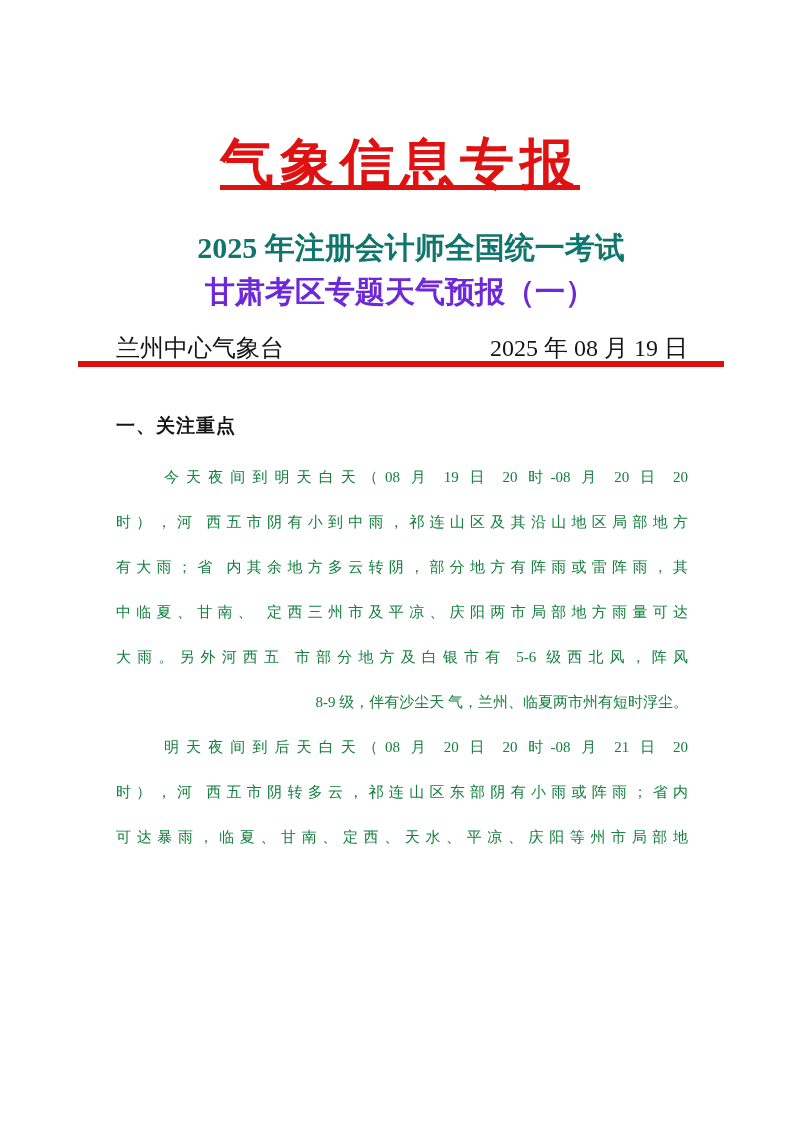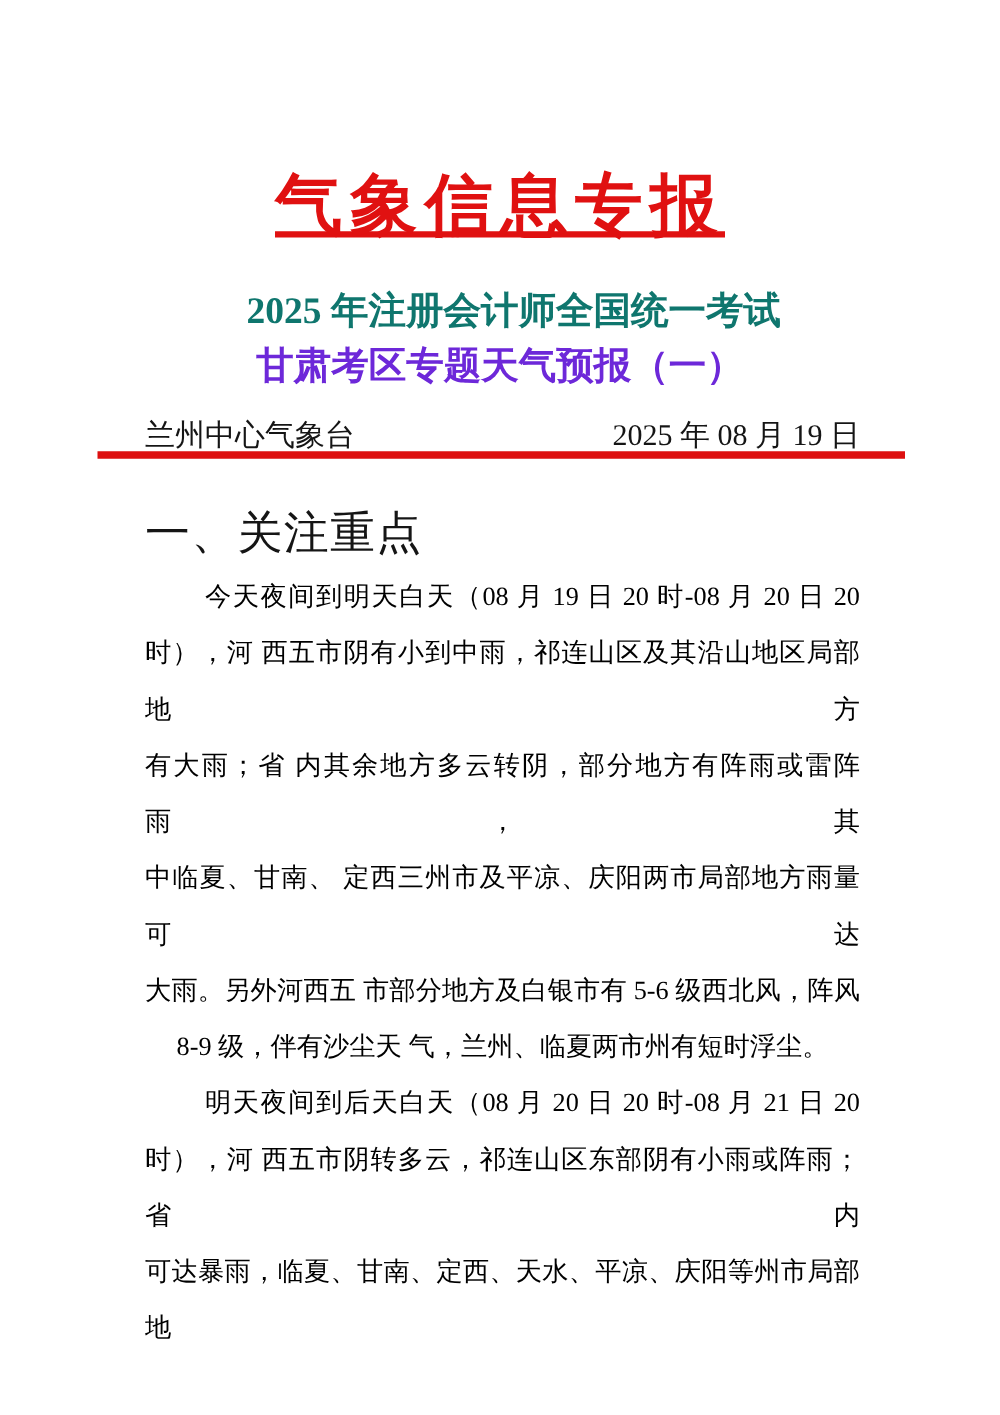--- a/index.html
+++ b/index.html
@@ -68,39 +68,39 @@
     height: 6px;
     background: #dd1010;
   }
   .content {
     position: absolute;
     top: 406px;
     left: 116px;
     width: 572px;
   }
   .section-heading {
-    font-size: 36px;
-    font-weight: normal;
+    font-size: 19px;
+    font-weight: bold;
     line-height: 40px;
     margin-bottom: 9px;
     letter-spacing: 1px;
   }
   .para { margin: 0; }
   .bline {
-    font-size: 21px;
+    font-size: 15px;
     line-height: 45px;
     white-space: normal;
-    color: #000000;
+    color: #15803d;
   }
   .just {
     text-align: justify;
     text-align-last: justify;
   }
   .plain {
-    text-align: center;
+    text-align: right;
     text-align-last: auto;
   }
   .indent { text-indent: 48px; }
 </style>
 </head>
 <body>
 
 <div class="page">
 
   <div class="masthead">气象信息专报</div>

